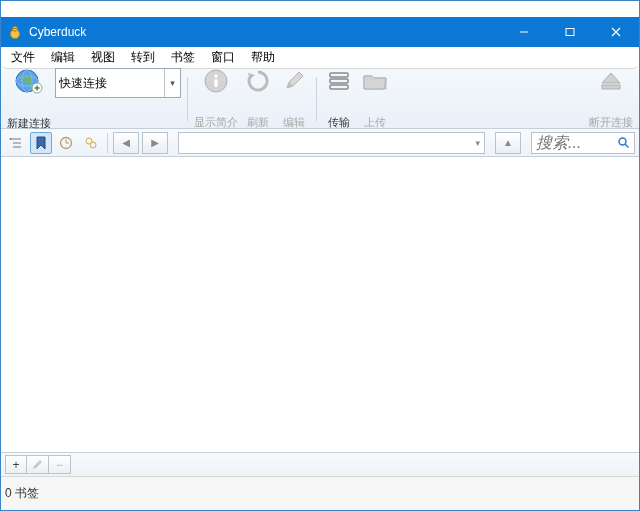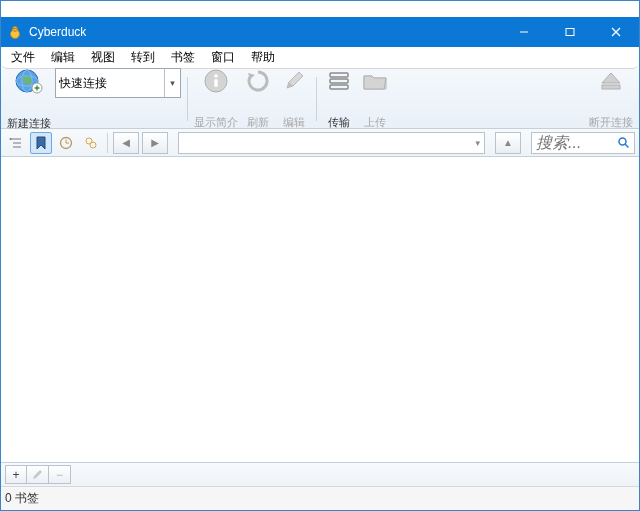--- a/index.html
+++ b/index.html
@@ -30,21 +30,21 @@
   .nav-sq { width:26px; height:22px; border:1px solid #b8c3ce; background:linear-gradient(#fff,#e8eef4); display:flex; align-items:center; justify-content:center; color:#888; font-size:10px;}
   .path-dd { flex:1; height:22px; border:1px solid #b8c3ce; background:#fff; display:flex; align-items:center; justify-content:flex-end; padding-right:4px; color:#888; font-size:9px;}
   .search { width:104px; height:22px; border:1px solid #b8c3ce; background:#fff; display:flex; align-items:center; padding:0 4px; gap:3px;}
   .search input { border:none; outline:none; flex:1; width:10px; font-size:16px; font-style:italic; color:#999; }
   .search .mag { color:#2a7ad1; font-size:12px;}
   .content { flex:1; background:#fff; }
   .bottombar { height:24px; border-top:1px solid #c4cfda; background:linear-gradient(#f7fafd,#eef3f8); display:flex; align-items:center; padding:2px 4px; gap:0;}
   .bb-btn { width:22px; height:19px; border:1px solid #b8c3ce; background:linear-gradient(#fff,#ebf0f5); display:flex; align-items:center; justify-content:center; font-size:12px; color:#444;}
   .bb-btn + .bb-btn { border-left:none;}
   .bb-btn.dis { color:#b8b8b8;}
-  .statusbar { height:24px; border-top:1px solid #d8d8d8; display:flex; align-items:center; font-size:12px; padding:0 4px; color:#333; background:#f6f6f6;}
+  .statusbar { height:34px; border-top:1px solid #d8d8d8; display:flex; align-items:center; font-size:12px; padding:0 4px; color:#333; background:#f6f6f6;}
   svg { display:block; }
 </style>
 </head>
 <body>
 
 <div class="window">
 
   <div class="titlebar">
     <div class="titlebar-left">
       <span class="title-icon">

